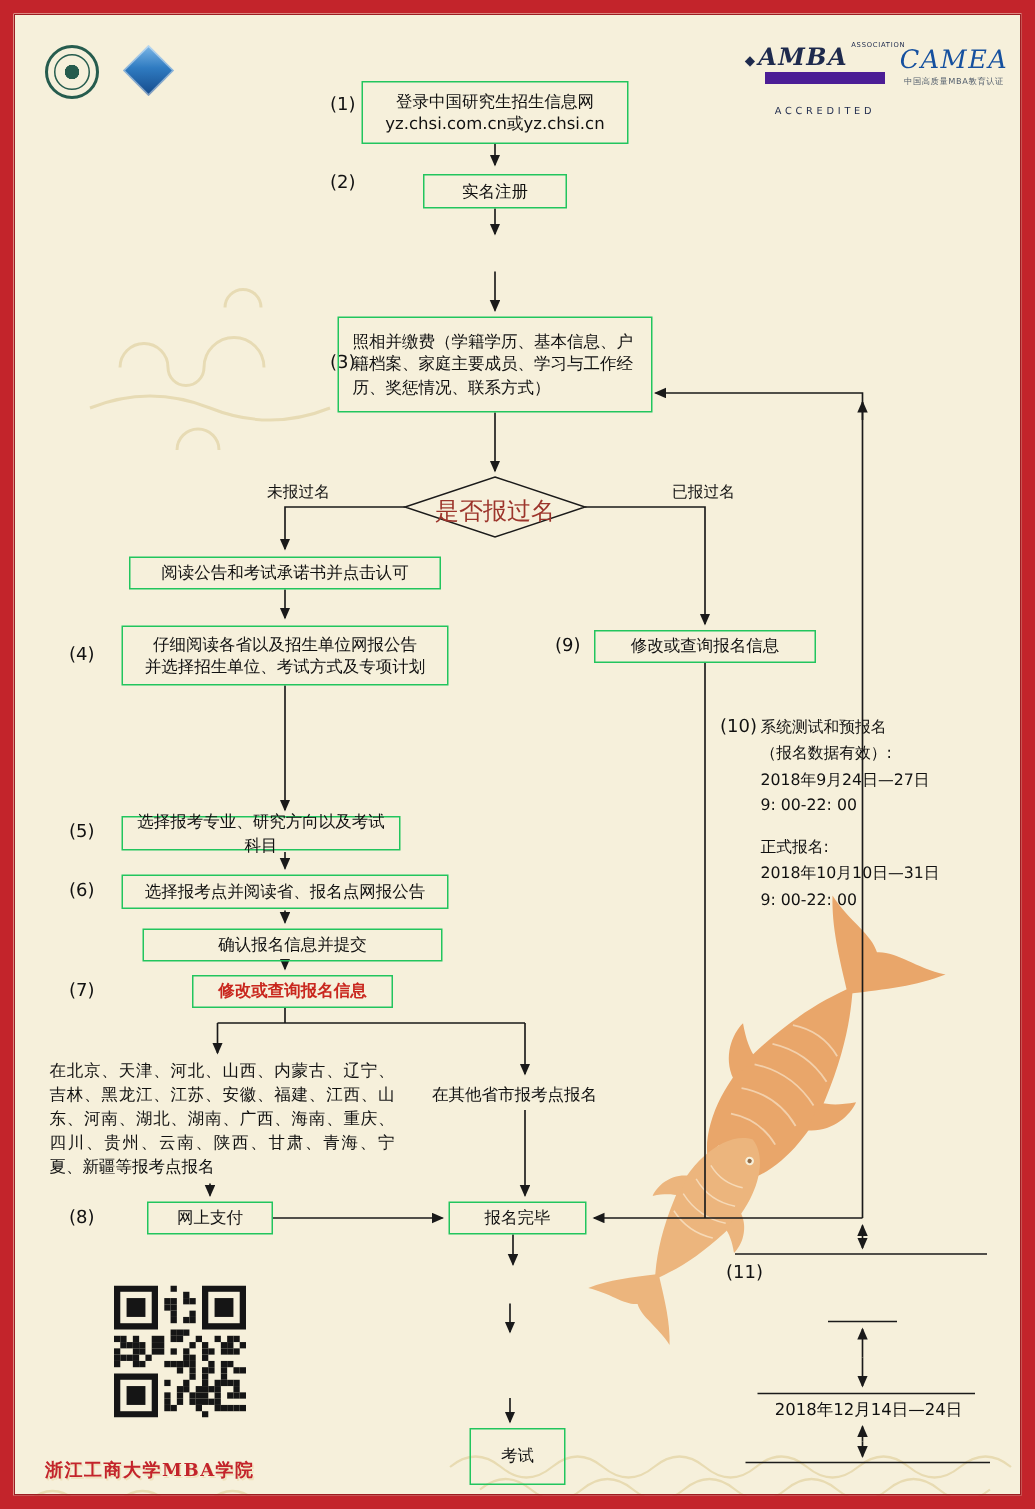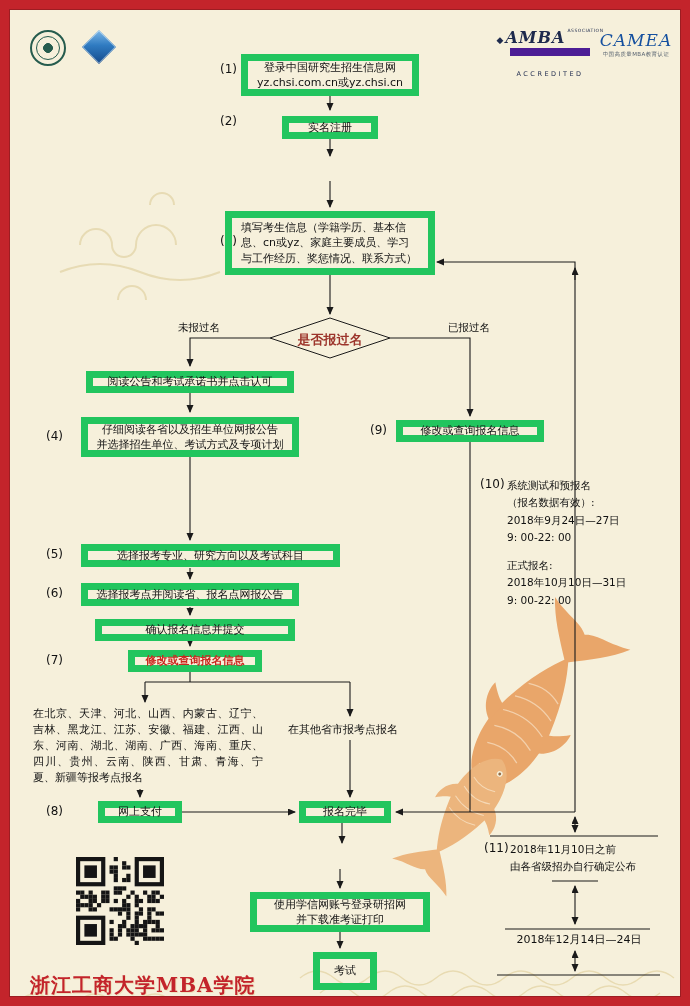--- a/index.html
+++ b/index.html
@@ -3,32 +3,32 @@
 <meta charset="utf-8">
 <style>
   *{margin:0;padding:0;box-sizing:border-box}
   html,body{width:690px;height:1006px}
   body{font-family:"DejaVu Sans",sans-serif;background:#fff;color:#111}
   .poster{position:relative;width:690px;height:1006px;background:#f6f0db;overflow:hidden}
   .frame{position:absolute;inset:0;border:9px solid #c3242b;box-shadow:inset 0 0 0 1px #9c1d22;z-index:10;pointer-events:none}
   .layer{position:absolute;inset:0;width:100%;height:100%}
   .decor{z-index:0}
   .connectors{z-index:1}
-  .box{position:absolute;z-index:2;border:7px solid #22c55e;display:flex;align-items:center;justify-content:center;
+  .box{position:absolute;z-index:2;border:1px solid #22c55e;display:flex;align-items:center;justify-content:center;
        text-align:center;font-size:11px;line-height:1.4;white-space:pre-line;padding:2px 5px;color:#111}
   .box-left{text-align:left;justify-content:flex-start;padding:4px 9px}
   .red-text{color:#c9271e;font-weight:700}
   .lbl{position:absolute;z-index:2;font-size:12px;color:#111}
   .note{position:absolute;z-index:2;font-size:10.5px;line-height:1.65;white-space:pre-line;color:#111}
   .branch{position:absolute;z-index:2;font-size:10.5px;text-align:center;color:#111}
-  .decision-text{position:absolute;z-index:2;font-size:13px;text-align:center;color:#9c342b;font-weight:700}
+  .decision-text{position:absolute;z-index:2;font-size:16px;text-align:center;color:#9c342b;font-weight:400}
   .plain{position:absolute;z-index:2;font-size:11px;line-height:1.46;color:#111}
   .center{text-align:center}
   .exam-date{position:absolute;z-index:2;font-family:"DejaVu Serif",serif;font-weight:700;font-size:15px;color:#111}
-  .footer{position:absolute;z-index:3;font-family:"DejaVu Serif",serif;font-weight:700;font-size:20px;color:#c3242b;
+  .footer{position:absolute;z-index:3;font-family:"DejaVu Serif",serif;font-weight:700;font-size:12px;color:#c3242b;
           text-shadow:1px 1px 0 #efe2bd;letter-spacing:1px}
   .qr{position:absolute;z-index:2;width:88px;height:88px}
   
   .seal{position:absolute;z-index:2;width:36px;height:36px;border-radius:50%;border:2px solid #265c4e;
         display:flex;align-items:center;justify-content:center}
   .seal::before{content:"";width:22px;height:22px;border-radius:50%;border:1px solid #265c4e;
         background:radial-gradient(circle,#265c4e 30%,transparent 32%)}
   .gem{position:absolute;z-index:2;width:38px;height:38px;display:flex;align-items:center;justify-content:center}
   .gem::before{content:"";width:24px;height:24px;transform:rotate(45deg);
         background:linear-gradient(135deg,#7db8e8 0%,#2f7bc1 45%,#14498a 100%);
@@ -152,53 +152,49 @@
   <span class="lbl" style="left:46px;top:586px">(6)</span>
   <span class="lbl" style="left:46px;top:653px">(7)</span>
   <span class="lbl" style="left:46px;top:804px">(8)</span>
   <span class="lbl" style="left:370px;top:423px">(9)</span>
   <span class="lbl" style="left:480px;top:477px">(10)</span>
   <span class="lbl" style="left:484px;top:841px">(11)</span>
 
   <div class="box" style="left:241px;top:54px;width:178px;height:42px">登录中国研究生招生信息网
 yz.chsi.com.cn或yz.chsi.cn</div>
   <div class="box" style="left:282px;top:116px;width:96px;height:23px">实名注册</div>
-  <div class="box box-left" style="left:225px;top:211px;width:210px;height:64px">填写考生信息（学籍学历、基本信息、cn或yz、家庭主要成员、学习与工作经历、奖惩情况、联系方式）</div>
+  <div class="box box-left" style="left:225px;top:211px;width:210px;height:64px">照相并缴费（学籍学历、基本信息、户籍档案、家庭主要成员、学习与工作经历、奖惩情况、联系方式）</div>
 
   <div class="decision-text" style="left:272px;top:331px;width:116px">是否报过名</div>
   <div class="branch" style="left:164px;top:321px;width:70px">未报过名</div>
   <div class="branch" style="left:434px;top:321px;width:70px">已报过名</div>
 
   <div class="box" style="left:86px;top:371px;width:208px;height:22px">阅读公告和考试承诺书并点击认可</div>
   <div class="box" style="left:81px;top:417px;width:218px;height:40px">仔细阅读各省以及招生单位网报公告
 并选择招生单位、考试方式及专项计划</div>
   <div class="box" style="left:396px;top:420px;width:148px;height:22px">修改或查询报名信息</div>
-  <div class="box" style="left:81px;top:544px;width:259px;height:23px">选择报考专业、研究方向以及考试科目</div>
+  <div class="box" style="left:81px;top:544px;width:186px;height:23px">选择报考专业、研究方向以及考试科目</div>
   <div class="box" style="left:81px;top:583px;width:218px;height:23px">选择报考点并阅读省、报名点网报公告</div>
   <div class="box" style="left:95px;top:619px;width:200px;height:22px">确认报名信息并提交</div>
   <div class="box red-text" style="left:128px;top:650px;width:134px;height:22px">修改或查询报名信息</div>
 
   <div class="plain" style="left:33px;top:706px;width:230px;text-align:justify">在北京、天津、河北、山西、内蒙古、辽宁、吉林、黑龙江、江苏、安徽、福建、江西、山东、河南、湖北、湖南、广西、海南、重庆、四川、贵州、云南、陕西、甘肃、青海、宁夏、新疆等报考点报名</div>
   <div class="plain" style="left:288px;top:722px;width:132px">在其他省市报考点报名</div>
 
   <div class="box" style="left:98px;top:801px;width:84px;height:22px">网上支付</div>
   <div class="box" style="left:299px;top:801px;width:92px;height:22px">报名完毕</div>
-  <div class="box" style="left:250px;top:892px;width:180px;height:40px">使用学信网账号登录研招网
-并下载准考证打印</div>
   <div class="box" style="left:313px;top:952px;width:64px;height:38px">考试</div>
 
   <div class="note" style="left:507px;top:477px;width:130px">系统测试和预报名
 （报名数据有效）:
 2018年9月24日—27日
 9: 00-22: 00</div>
   <div class="note" style="left:507px;top:557px;width:130px">正式报名:
 2018年10月10日—31日
 9: 00-22: 00</div>
-  <div class="note" style="left:510px;top:841px;width:162px">2018年11月10日之前
-由各省级招办自行确定公布</div>
   <div class="note center" style="left:505px;top:931px;width:148px;font-size:11px">2018年12月14日—24日</div>
 
   <div class="qr" style="left:76px;top:857px">
     <svg id="qr-svg" viewBox="0 0 84 84" width="88" height="88" fill="#151515">
         <rect x="0" y="0" width="28" height="28"></rect>
         <rect x="4" y="4" width="20" height="20" fill="#f6f0db"></rect>
         <rect x="8" y="8" width="12" height="12"></rect>
         <rect x="56" y="0" width="28" height="28"></rect>
         <rect x="60" y="4" width="20" height="20" fill="#f6f0db"></rect>
         <rect x="64" y="8" width="12" height="12"></rect>

